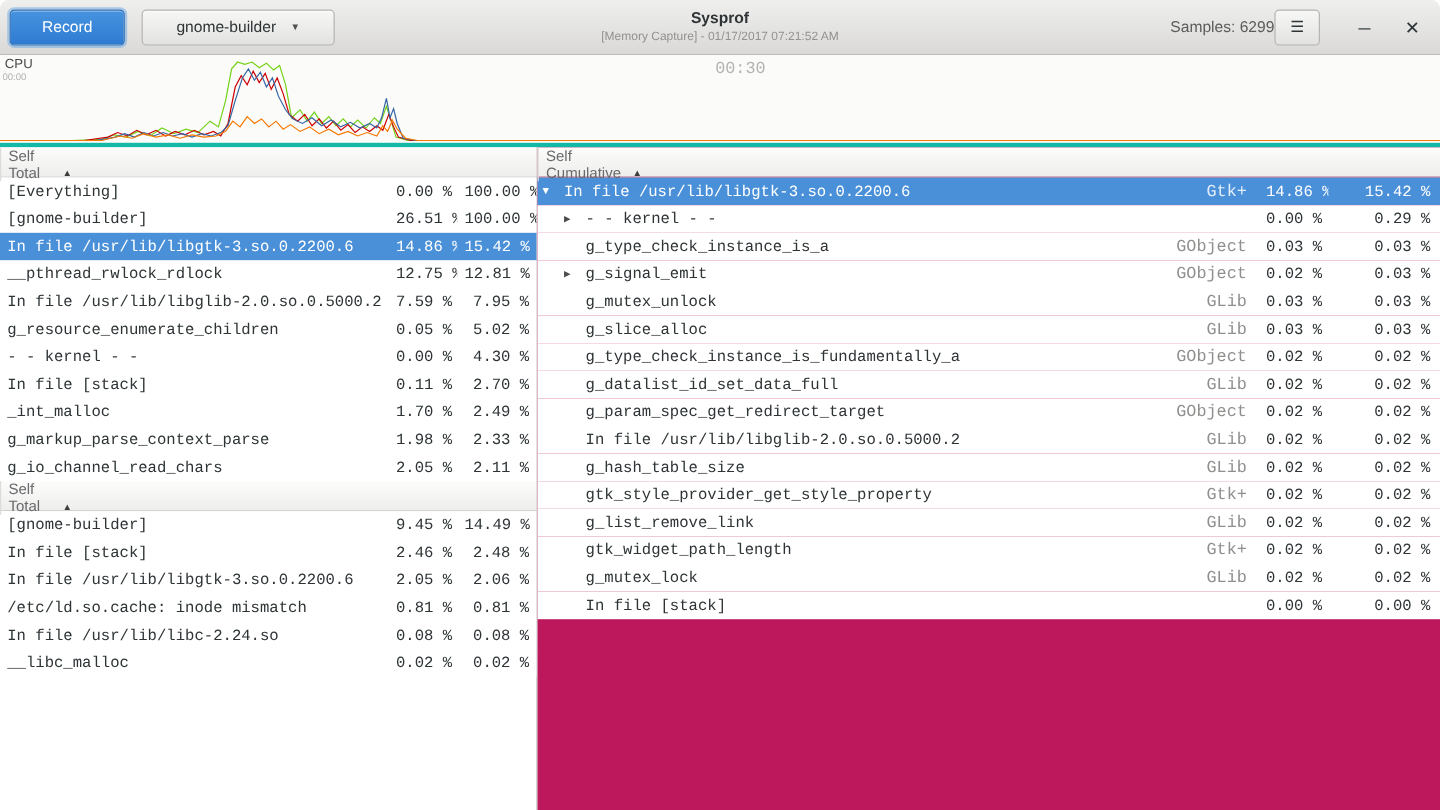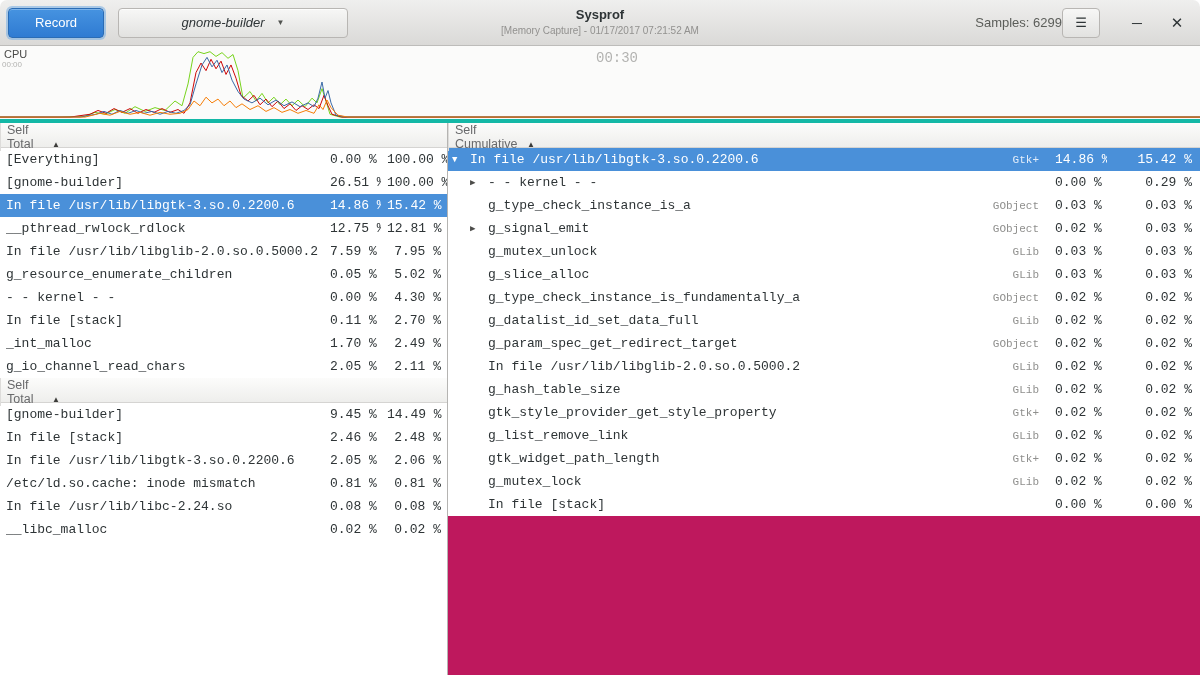--- a/index.html
+++ b/index.html
@@ -8,23 +8,23 @@
 
   
   .headerbar { position:absolute; top:0; left:0; right:0; height:46px;
     background:linear-gradient(#efefee,#dad9d7); border-bottom:1px solid #bdbcba;
     border-radius:7px 7px 0 0; display:flex; align-items:center; box-sizing:border-box; }
   .btn { height:30px; border-radius:4px; box-sizing:border-box; font-size:13px;
     display:flex; align-items:center; justify-content:center; cursor:default; }
   .record-btn { margin-left:8px; width:96px; color:#fff;
     background:linear-gradient(#4693e0,#2f7bd2); border:1px solid #2a6cb5;
     box-shadow:0 0 0 2px rgba(125,177,226,.6), inset 0 1px rgba(255,255,255,.3); }
-  .target-btn { margin-left:14px; width:230px; color:#2e3436;
+  .target-btn { margin-left:14px; width:161px; color:#2e3436;
     background:linear-gradient(#f7f7f6,#e2e2e0); border:1px solid #b8b6b3;
-    box-shadow:inset 0 1px rgba(255,255,255,.7);font-style:italic; }
+    box-shadow:inset 0 1px rgba(255,255,255,.7); }
   .target-btn .arrow { margin-left:12px; font-size:8px; color:#50524f; }
   .titlebox { position:absolute; left:300px; right:300px; top:7px; text-align:center; pointer-events:none; }
   .title { font-size:13px; font-weight:bold; color:#2e3436; }
   .subtitle { font-size:10px; color:#92918f; margin-top:3px; }
   .right-group { margin-left:auto; display:flex; align-items:center; }
   .samples { font-size:13px; color:#5b5d59; }
   .menu-btn { width:38px; background:linear-gradient(#f7f7f6,#e2e2e0);
     border:1px solid #b8b6b3; font-size:13px; color:#2e3436; margin-right:24px; }
   .winctl { width:26px; height:26px; display:flex; align-items:center; justify-content:center;
     color:#2e3436; font-size:14px; }
@@ -57,21 +57,21 @@
   .lrow, .rrow { display:flex; height:23px; align-items:center; font-size:13px; color:#2e3436; background:#fff;font-family:Liberation Mono, monospace; }
   .cell { padding:0 6px; box-sizing:border-box; white-space:nowrap; overflow:hidden; }
   .num { text-align:right; }
   .sel { background:#4a90d9; color:#fff; }
 
   .rrow { padding-left:4px; }
   .exp { width:18px; flex:none; text-align:left; font-size:9px; color:#4c4c4a; }
   .sel .exp { color:#ffffff; }
   .dname { flex:1; min-width:0; display:flex; align-items:center; white-space:nowrap; overflow:hidden; }
   .dtext { overflow:hidden; white-space:nowrap; }
-  .tag { margin-left:auto; font-size:11px; color:#8f8f8d; padding:0 10px 0 8px; flex:none; }
+  .tag { margin-left:auto; font-size:14px; color:#8f8f8d; padding:0 10px 0 8px; flex:none; }
   .sel .tag { color:#e4eefa; }
   .rrow .rt-self, .rrow .rt-cum { padding-right:8px; }
 </style>
 </head>
 <body>
 
 <div class="headerbar">
   <div class="btn record-btn">
       <span>Record</span>
     </div>
@@ -164,20 +164,25 @@
           <span class="lt-name cell">In file [stack]</span>
           <span class="lt-self cell num">0.11 %</span>
           <span class="lt-total cell num">2.70 %</span>
         </div>
         <div class="lrow">
           <span class="lt-name cell">_int_malloc</span>
           <span class="lt-self cell num">1.70 %</span>
           <span class="lt-total cell num">2.49 %</span>
         </div>
         <div class="lrow">
+          <span class="lt-name cell">g_markup_parse_context_parse</span>
+          <span class="lt-self cell num">1.98 %</span>
+          <span class="lt-total cell num">2.33 %</span>
+        </div>
+        <div class="lrow">
           <span class="lt-name cell">g_io_channel_read_chars</span>
           <span class="lt-self cell num">2.05 %</span>
           <span class="lt-total cell num">2.11 %</span>
         </div>
       </div>
 
     <div class="thead">
       <div class="th lt-name">
           <span>Callers</span>
         </div>

